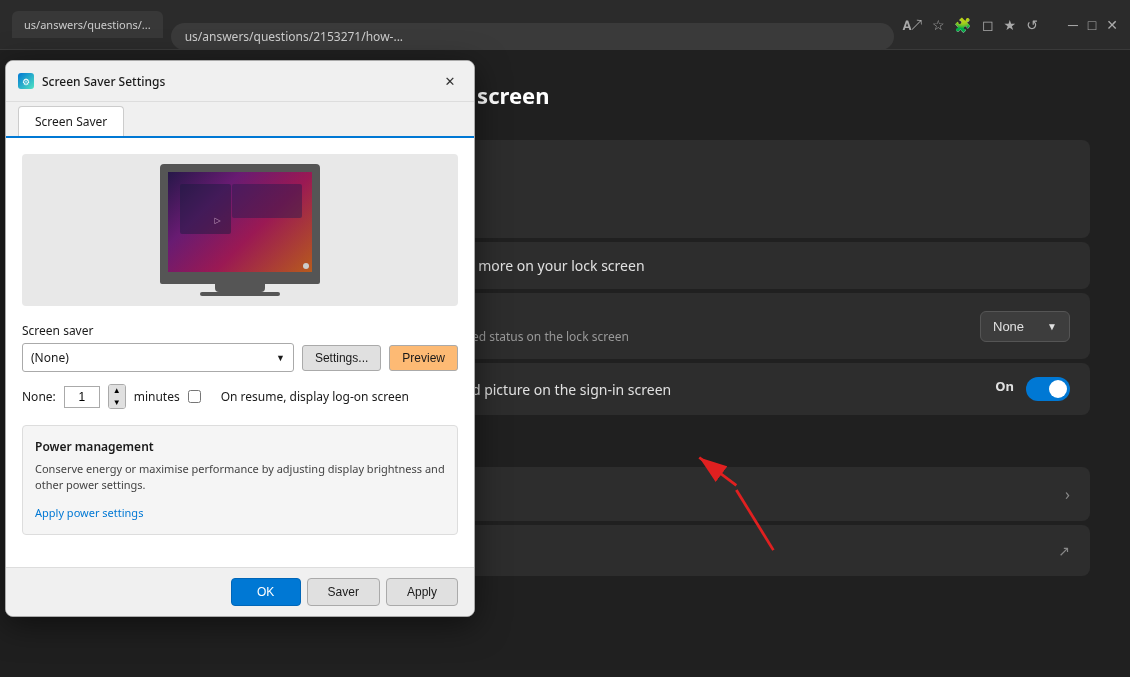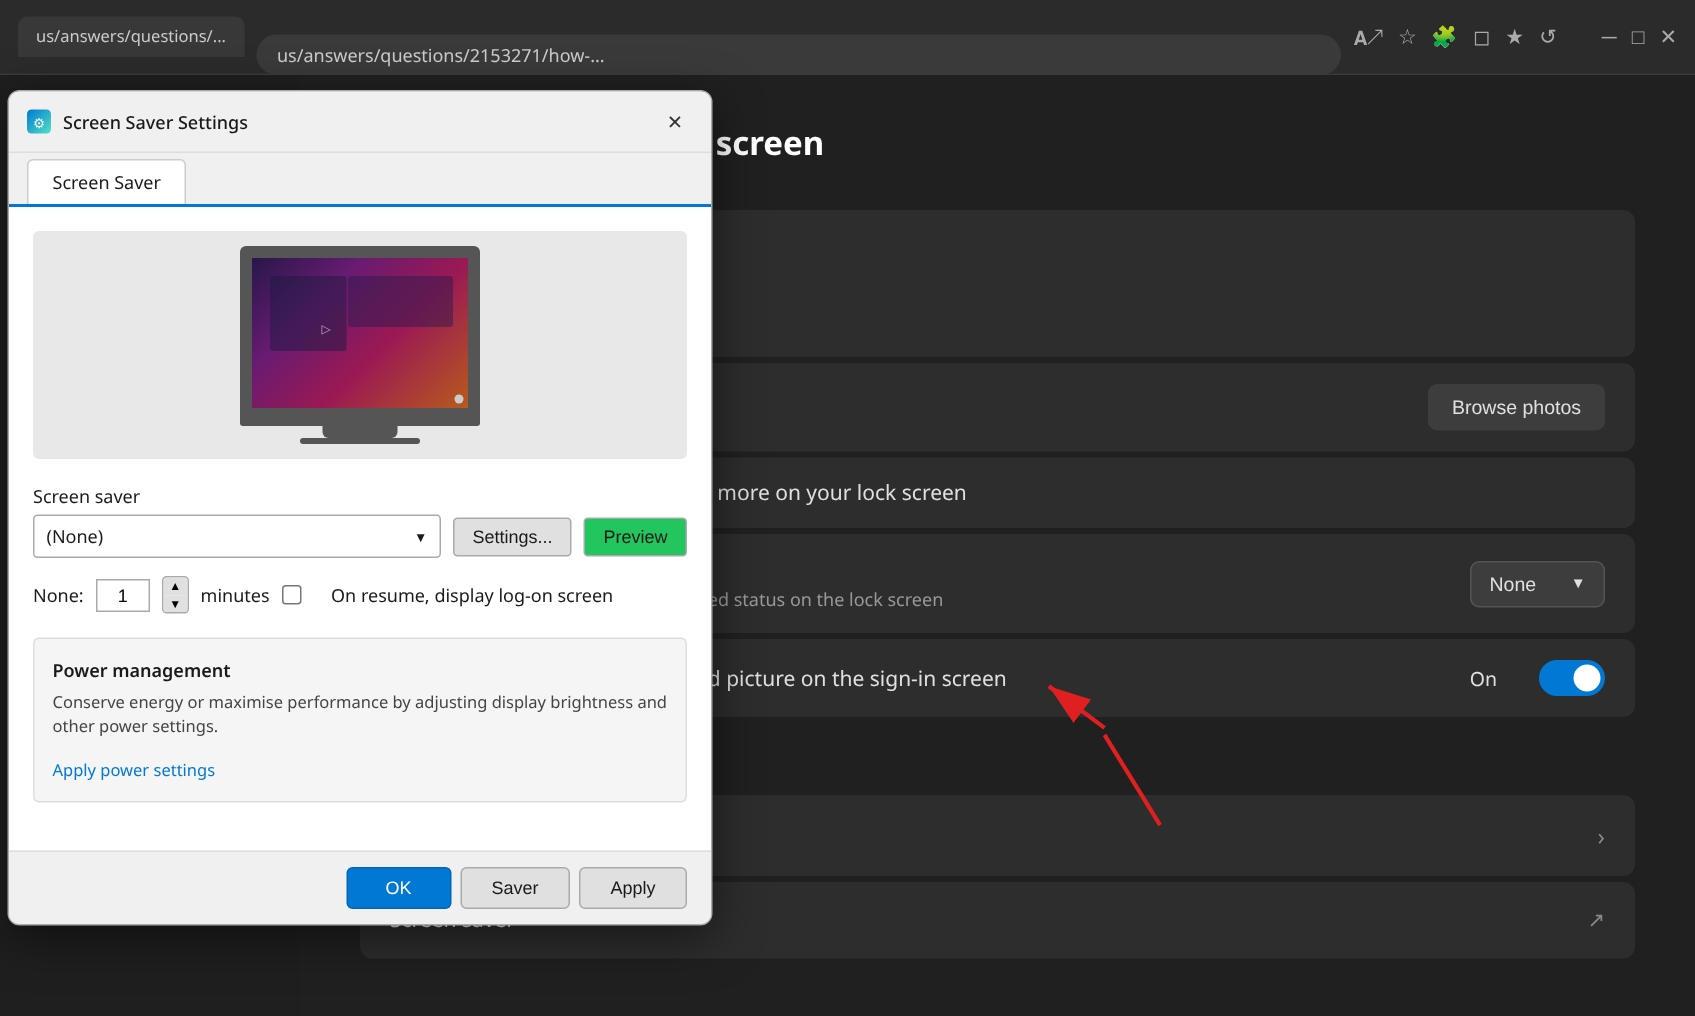--- a/index.html
+++ b/index.html
@@ -459,21 +459,21 @@
     .settings-btn {
       background: #e0e0e0;
       border: 1px solid #aaa;
       border-radius: 3px;
       padding: 5px 12px;
       font-size: 12px;
       color: #1a1a1a;
       cursor: pointer;
     }
     .preview-btn {
-      background: #22c55e;
+      background: #fdba74;
       border: 1px solid #aaa;
       border-radius: 3px;
       padding: 5px 12px;
       font-size: 12px;
       color: #1a1a1a;
       cursor: pointer;
     }
 
     .wait-row {
       display: flex;
@@ -640,24 +640,20 @@
       <span class="breadcrumb-sep">›</span>
       <span class="breadcrumb-current">Lock screen</span>
     </div>
 
     <div class="settings-card" style="padding:12px 20px;">
       <div class="photo-preview">
         <div class="photo-gradient"></div>
       </div>
     </div>
 
-    <div class="settings-row">
-      <span class="settings-row-label">Choose a photo</span>
-      <button class="browse-btn">Browse photos</button>
-    </div>
 
     <div class="checkbox-row">
       <div class="checkbox-custom"></div>
       <span class="checkbox-label">Get fun facts, tips, tricks and more on your lock screen</span>
     </div>
 
     <div class="lock-status-row">
       <div class="lock-status-left">
         <div class="lock-icon-box">
           <svg width="22" height="22" viewBox="0 0 22 22" fill="none">
@@ -671,21 +667,21 @@
         </div>
       </div>
       <button class="dropdown-btn">
         <span>None</span>
         <span style="font-size:10px;">▼</span>
       </button>
     </div>
 
     <div class="toggle-row">
       <span class="settings-row-label">Show the lock screen background picture on the sign-in screen</span>
-      <div style="display:flex;align-items:center;gap:20px;">
+      <div style="display:flex;gap:4px;font-weight:bold;">
         <span class="toggle-on-label">On</span>
         <div class="toggle-switch">
           <div class="toggle-knob"></div>
         </div>
       </div>
     </div>
 
     <div class="related-section">
       <div class="related-title">Related settings</div>
 

